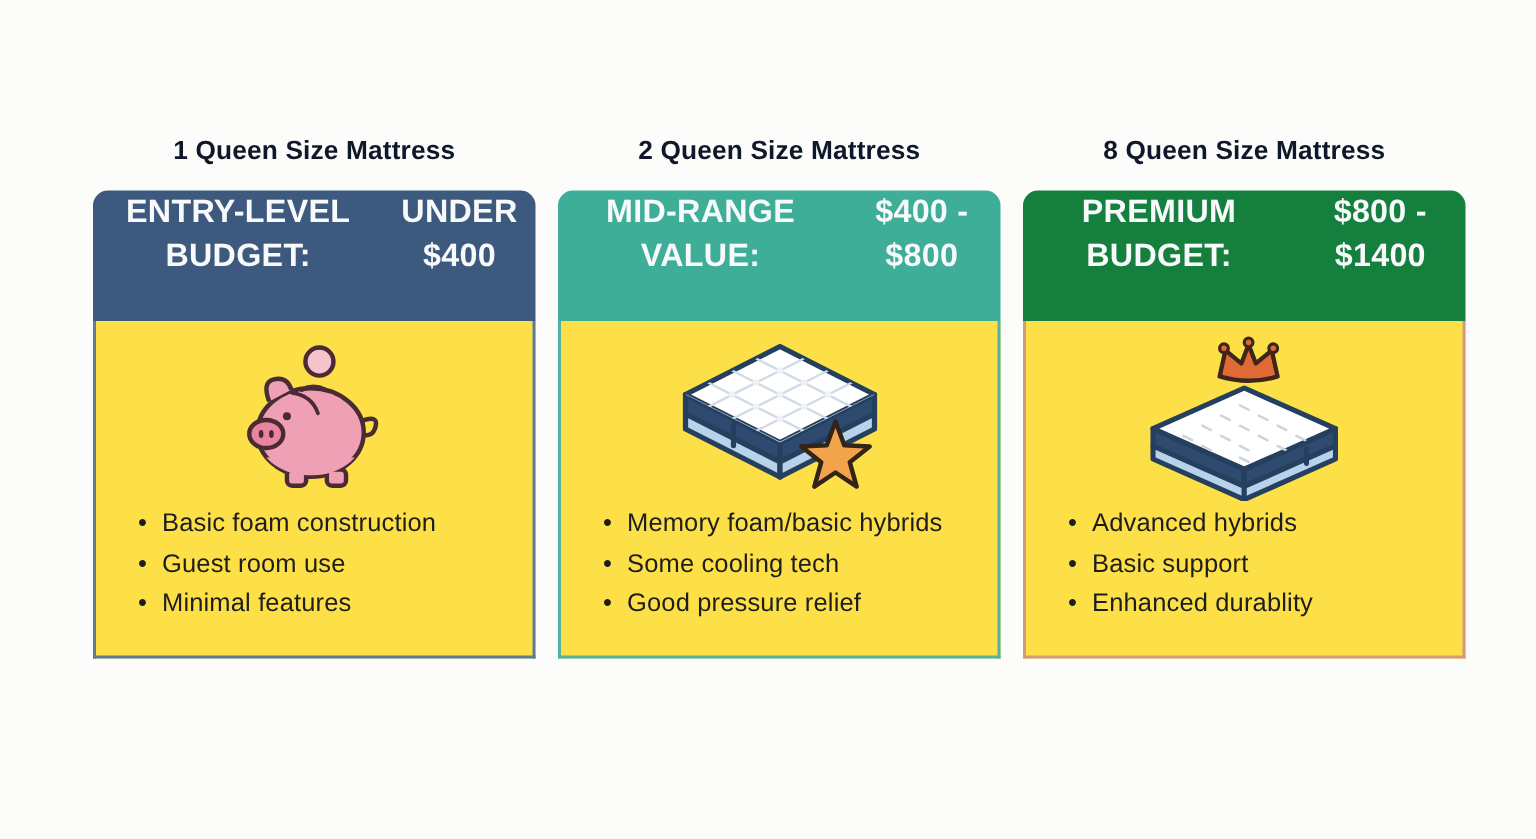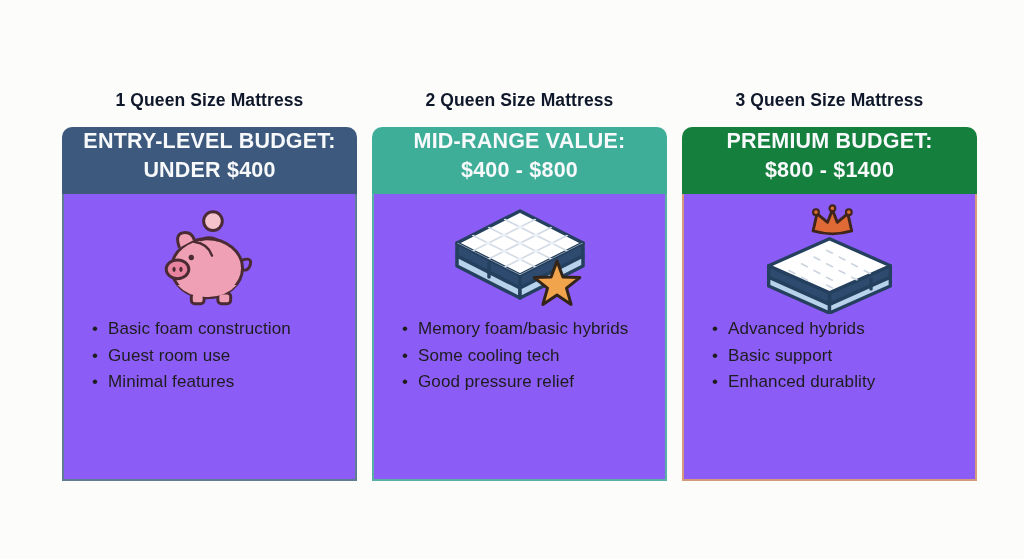--- a/index.html
+++ b/index.html
@@ -11,27 +11,27 @@
   .columns {
     position:absolute; left:62px; top:86px;
     display:flex; gap:15px;
   }
   .column { width:295px; display:flex; flex-direction:column; }
   .col-title {
     text-align:center; font-size:17.5px; font-weight:700; color:#0f172a;
     height:28px; line-height:28px; margin-bottom:13px; letter-spacing:0.1px;
   }
   .tier-header {
-    height:67px; border-radius:10px 10px 0 0;
-    display:flex; flex-direction:column; justify-content:flex-start;
+    height:87px; border-radius:10px 10px 0 0;
+    display:flex; flex-direction:row; justify-content:flex-start;
     text-align:center; color:#f7f9fb; font-weight:700;
     font-size:21.5px; line-height:29px; letter-spacing:0.2px;
   }
   .tier-body {
-    height:287px; background:#8b5cf6;
+    height:225px; background:#fde047;
     border:2px solid #999; border-top:none;
     box-sizing:border-box;
     display:flex; flex-direction:column; align-items:center;
   }
   .icon-wrap {
     height:112px; margin-top:8px;
     display:flex; align-items:center; justify-content:center;
   }
   ul.features {
     list-style:none; margin:2px 0 0 0; padding:0 10px 0 28px;
@@ -124,21 +124,21 @@
         </div>
         <ul class="features">
           <li>Memory foam/basic hybrids</li>
           <li>Some cooling tech</li>
           <li>Good pressure relief</li>
         </ul>
       </div>
     </div>
 
     <div class="column">
-      <div class="col-title">3 Queen Size Mattress</div>
+      <div class="col-title">8 Queen Size Mattress</div>
       <div class="tier-header" style="background-color: #15803d;">
         <div>PREMIUM BUDGET:</div>
         <div>$800 - $1400</div>
       </div>
       <div class="tier-body" style="border-color: rgb(213, 154, 123);">
         <div class="icon-wrap">
           <svg width="145" height="112" viewBox="0 0 150 116">
             <defs>
                 <clipPath id="topclip3">
                   <polygon points="75,38 138,66 75,94 12,66"></polygon>

